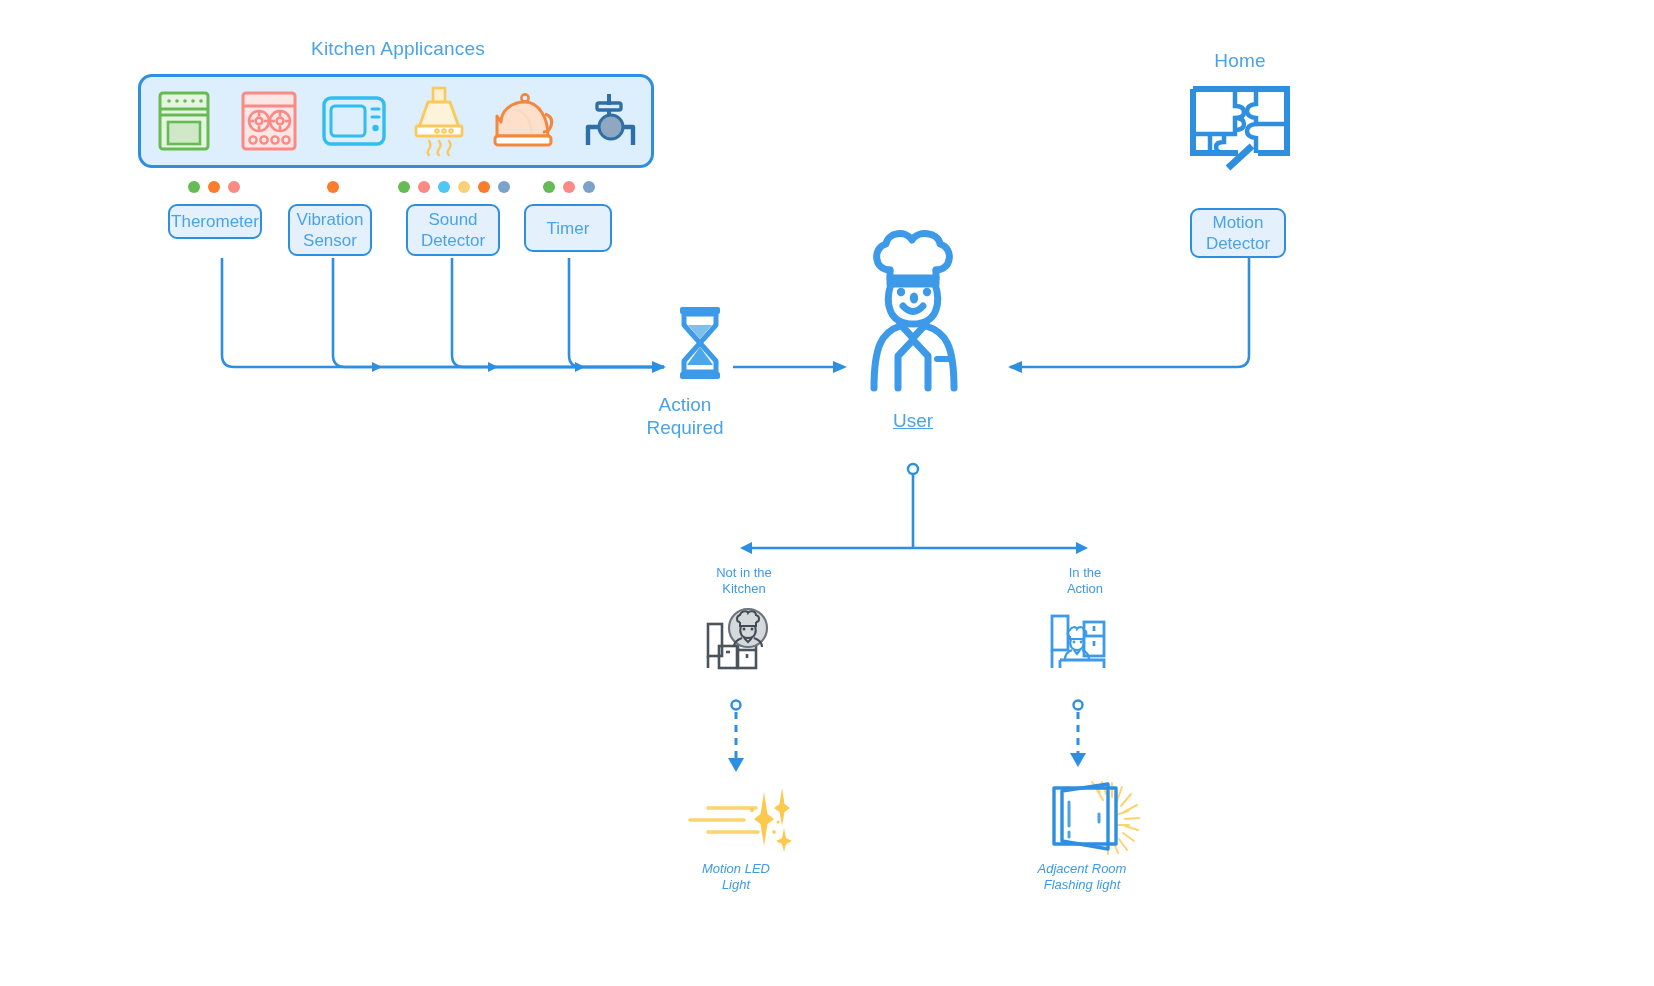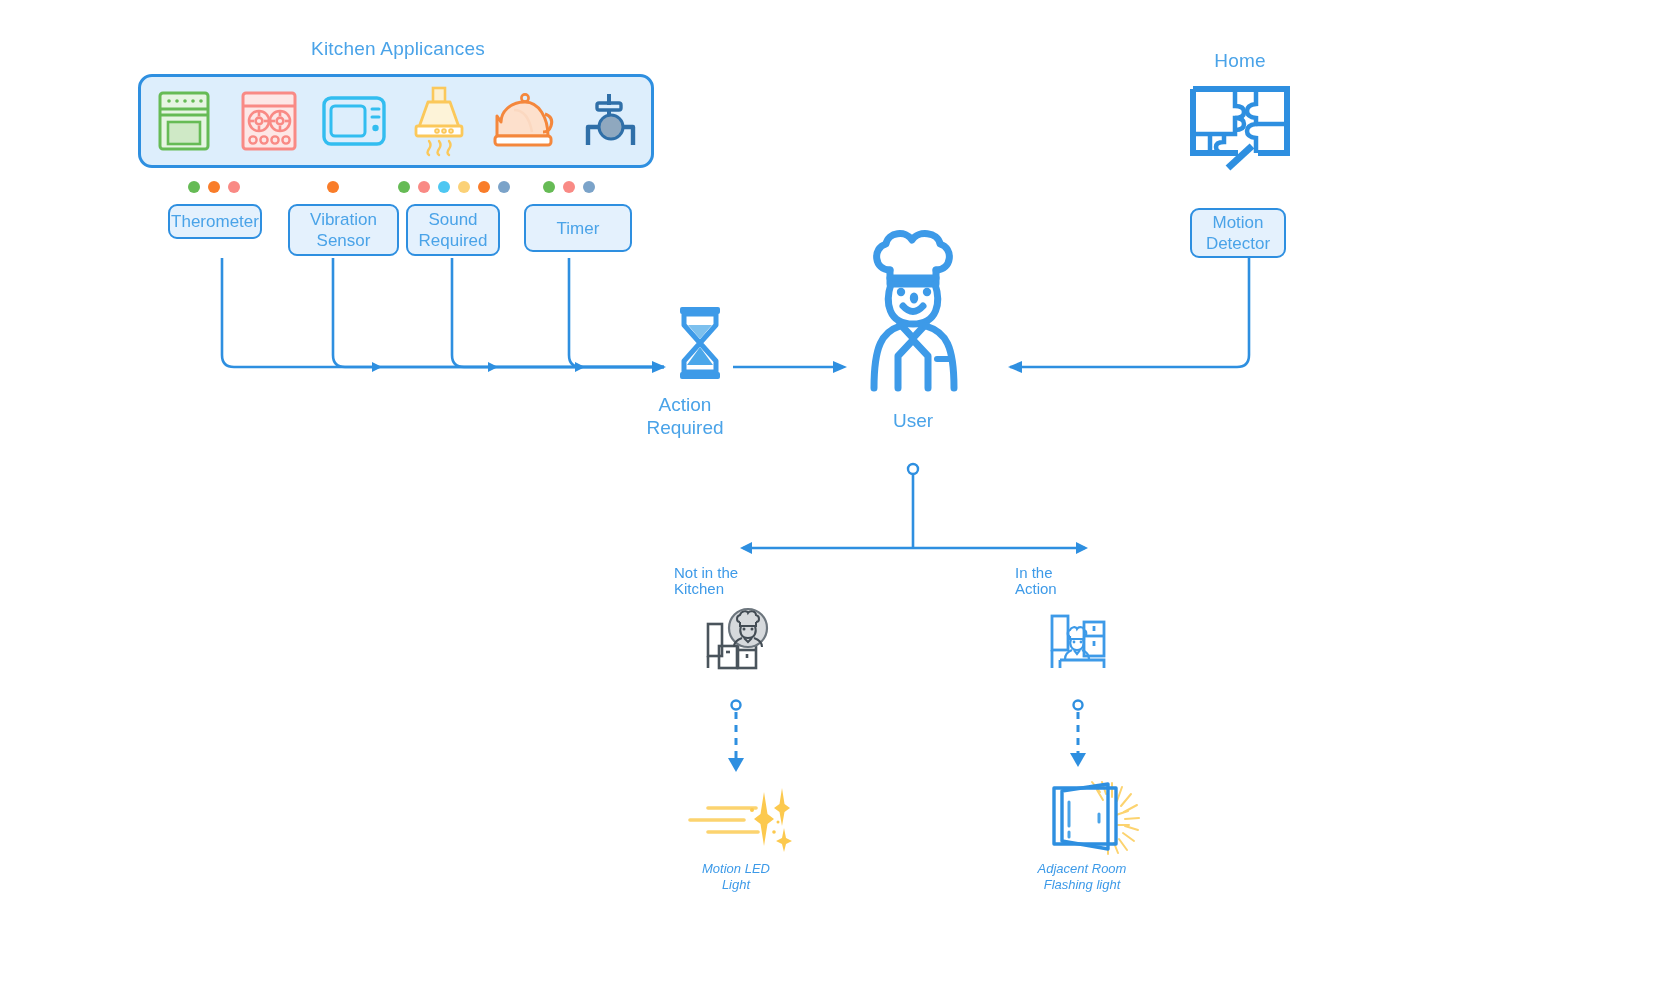--- a/index.html
+++ b/index.html
@@ -33,21 +33,21 @@
     background:#e4f1fd;border:2.5px solid #2e8fe0;border-radius:9px;
     display:flex;align-items:center;justify-content:center;text-align:center;
     font-size:17px;line-height:21px;color:#4aa3e8;box-sizing:border-box;
   }
 
   
   .node-label{
     font-size:19px;line-height:23px;color:#4aa3e8;text-align:center;white-space:pre-line;
   }
   .branch-label{
-    font-size:15px;line-height:16px;color:#3d9ae8;white-space:pre-line;
+    font-size:13px;line-height:16px;color:#3d9ae8;text-align:center;white-space:pre-line;
   }
   .outcome-label{
     font-size:13px;line-height:16px;color:#3d9ae8;text-align:center;white-space:pre-line;font-style:italic;
   }
 
   svg{display:block;overflow:visible;}
   #wires{left:0;top:0;width:1654px;height:986px;pointer-events:none;}
 </style>
 </head>
 <body>
@@ -210,25 +210,25 @@
   <span class="dot" style="background:#f97d2a"></span>
   <span class="dot" style="background:#7ba3c9"></span>
 </div>
 <div class="abs dot-row" style="left:543px;top:181px;">
   <span class="dot" style="background:#66bb55"></span>
   <span class="dot" style="background:#f98a85"></span>
   <span class="dot" style="background:#7ba3c9"></span>
 </div>
 
 <div class="abs sensor-box" style="left:168px;top:204px;width:94px;height:35px;white-space:pre-line;">Therometer</div>
-<div class="abs sensor-box" style="left:288px;top:204px;width:111px;height:52px;white-space:pre-line;">Vibration
+<div class="abs sensor-box" style="left:288px;top:204px;width:84px;height:52px;white-space:pre-line;">Vibration
 Sensor</div>
 <div class="abs sensor-box" style="left:406px;top:204px;width:94px;height:52px;white-space:pre-line;">Sound
-Required</div>
-<div class="abs sensor-box" style="left:524px;top:204px;width:108px;height:48px;white-space:pre-line;">Timer</div>
+Detector</div>
+<div class="abs sensor-box" style="left:524px;top:204px;width:88px;height:48px;white-space:pre-line;">Timer</div>
 
 <div class="abs group-title ctr" style="left:1150px;top:50px;width:180px;">Home</div>
 
 <div class="abs" style="left:1188px;top:84px;">
   <svg width="104" height="86" viewBox="0 0 104 86">
     <g fill="none" stroke="#2e8fe0" stroke-width="6" stroke-linejoin="miter">
       <path d="M5,5 L99,5 L99,69 L70,69"></path>
       <path d="M5,5 L5,69 L50,69"></path>
     </g>
     <g fill="none" stroke="#2e8fe0" stroke-width="4.5">
@@ -278,21 +278,21 @@
       <path d="M55,112 L40,128 L40,160"></path>
       <path d="M55,112 L70,128 L70,160"></path>
     </g>
 
     <circle cx="43" cy="64" r="4.2" fill="#3d9ae8"></circle>
     <circle cx="69" cy="64" r="4.2" fill="#3d9ae8"></circle>
     <ellipse cx="56" cy="70" rx="4.2" ry="5.6" fill="#3d9ae8"></ellipse>
     <rect x="76" y="128" width="18" height="6" rx="3" fill="#3d9ae8"></rect>
   </svg>
 </div>
-<div class="abs node-label" style="left:833px;top:409px;width:160px;">User</div>
+<div class="abs node-label" style="left:833px;top:409px;width:160px;text-decoration:underline;">User</div>
 
 <div class="abs branch-label" style="left:674px;top:565px;width:140px;">Not in the
 Kitchen</div>
 
 <div class="abs" style="left:706px;top:608px;">
   <svg width="62" height="62" viewBox="0 0 62 62">
     <g fill="none" stroke="#4a545c" stroke-width="2.6">
       <rect x="2" y="16" width="14" height="32"></rect>
       <path d="M2,48 L2,60"></path>
       <rect x="13" y="38" width="18" height="22"></rect>

